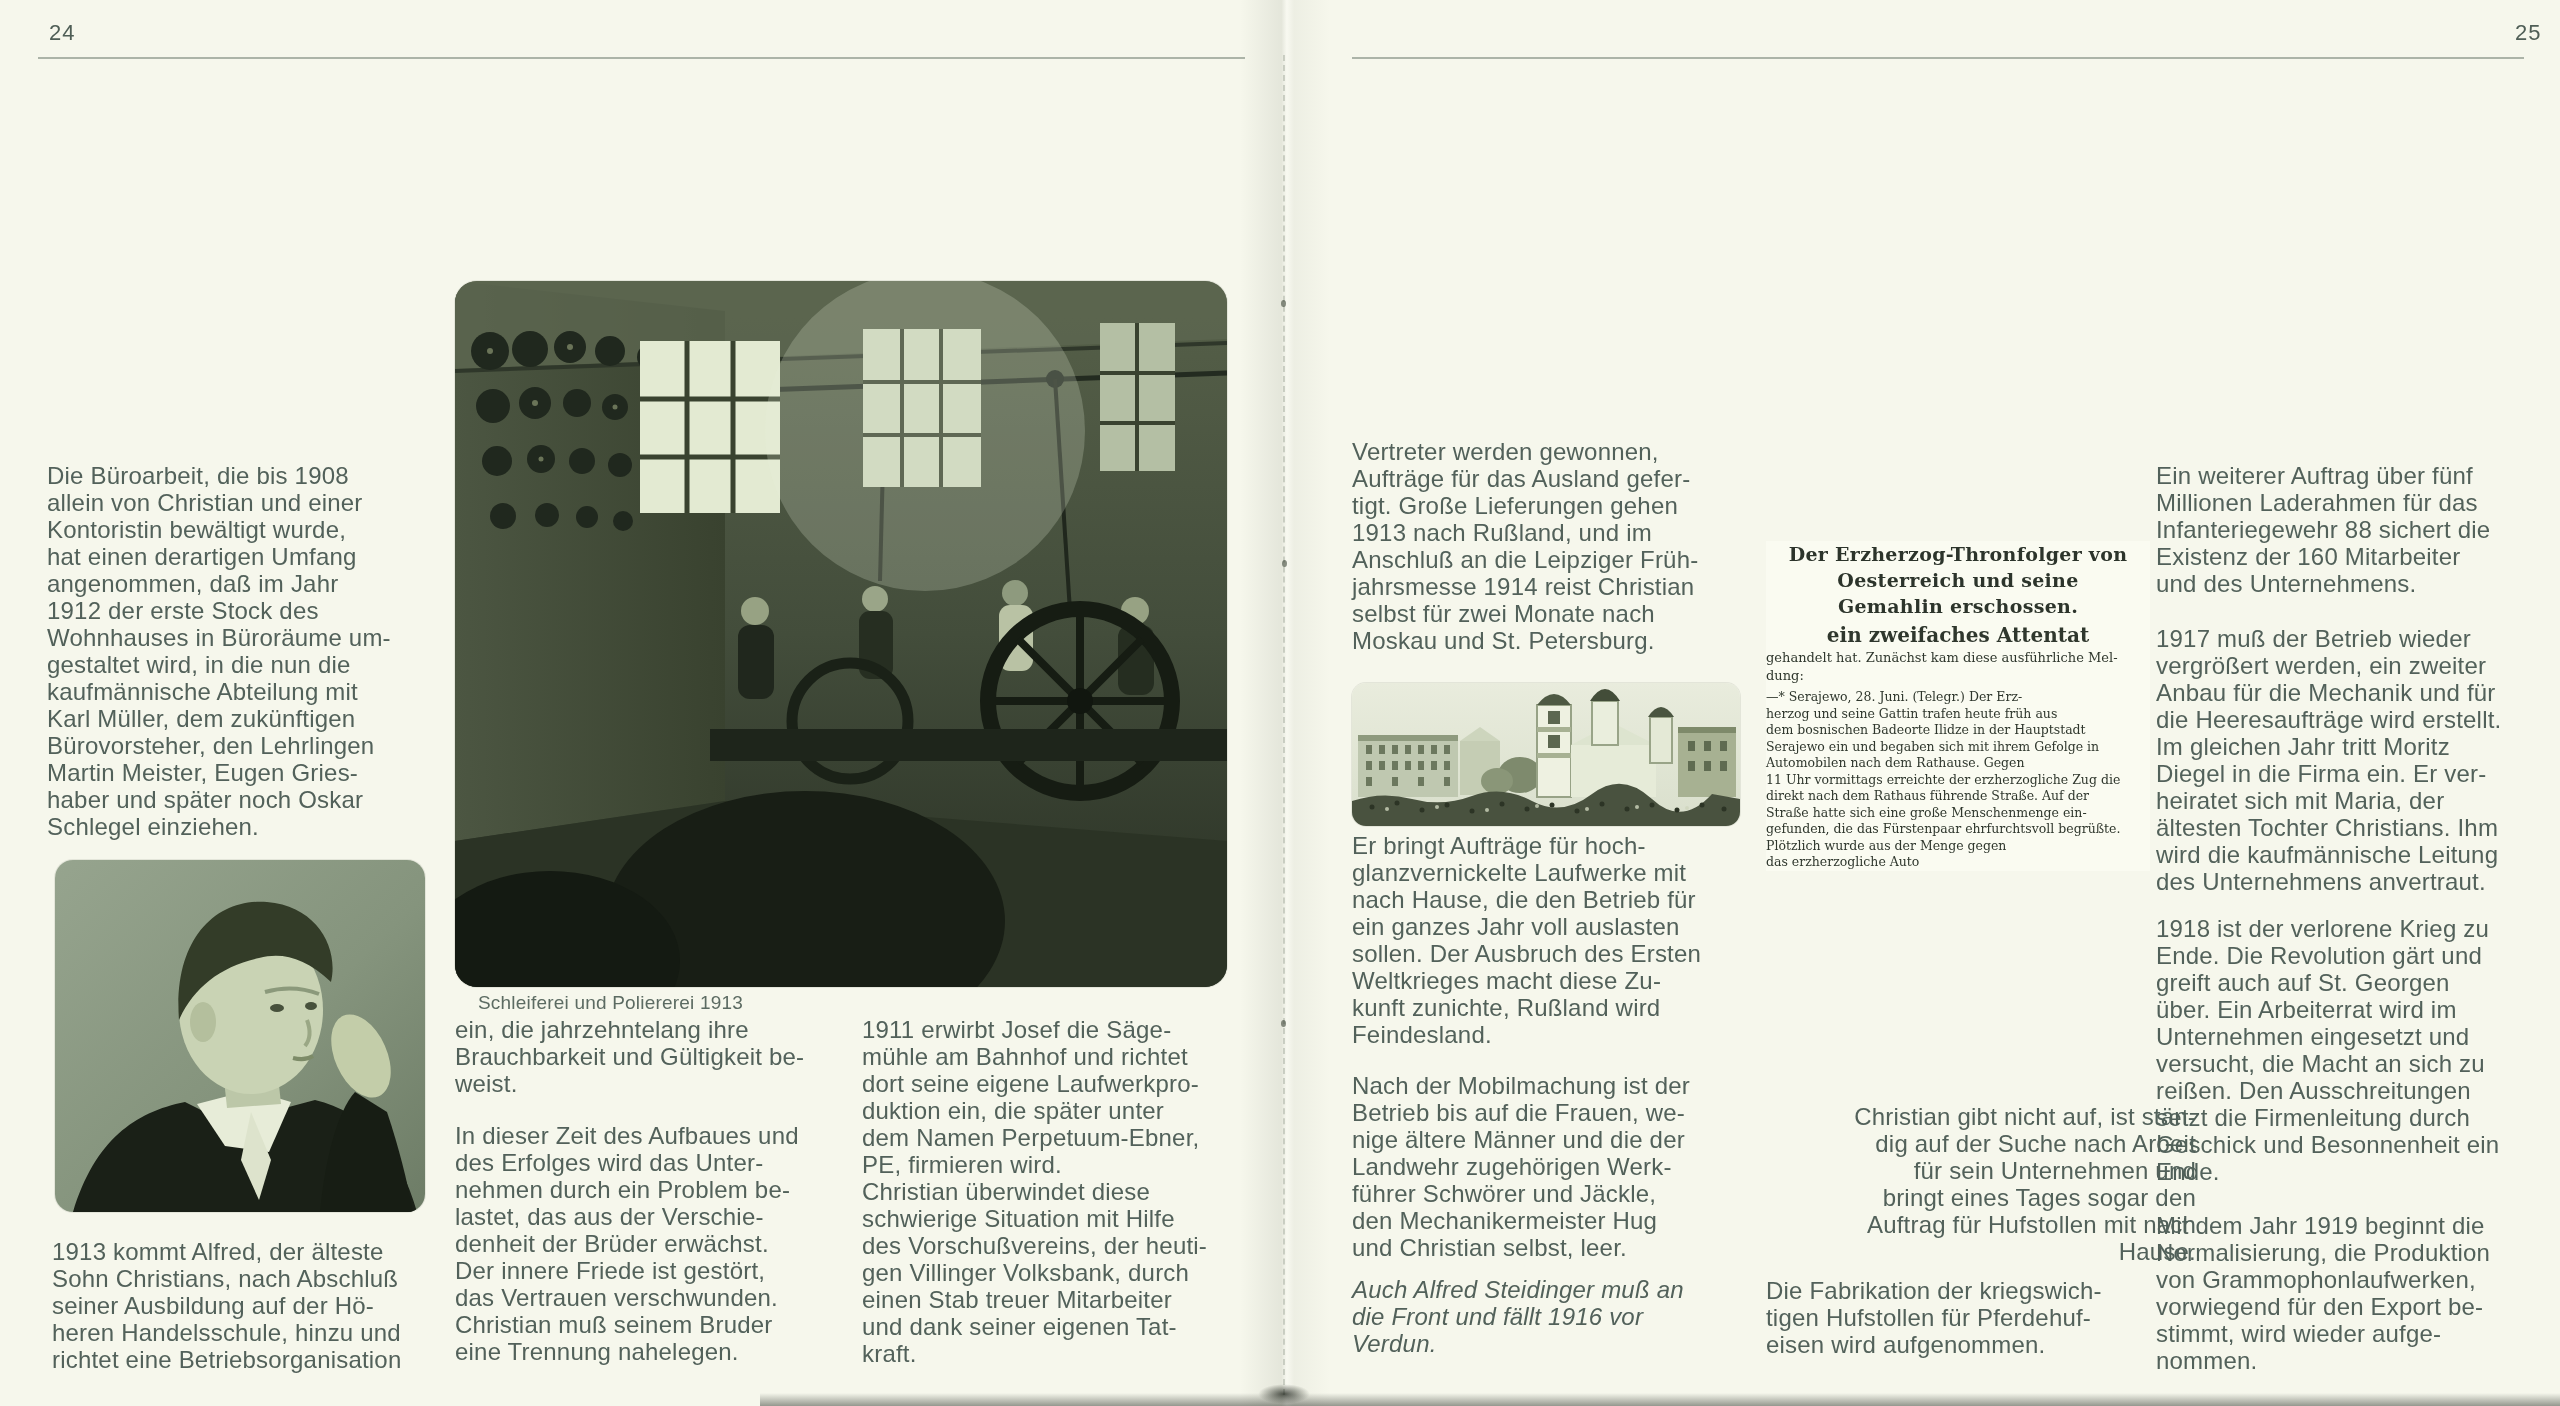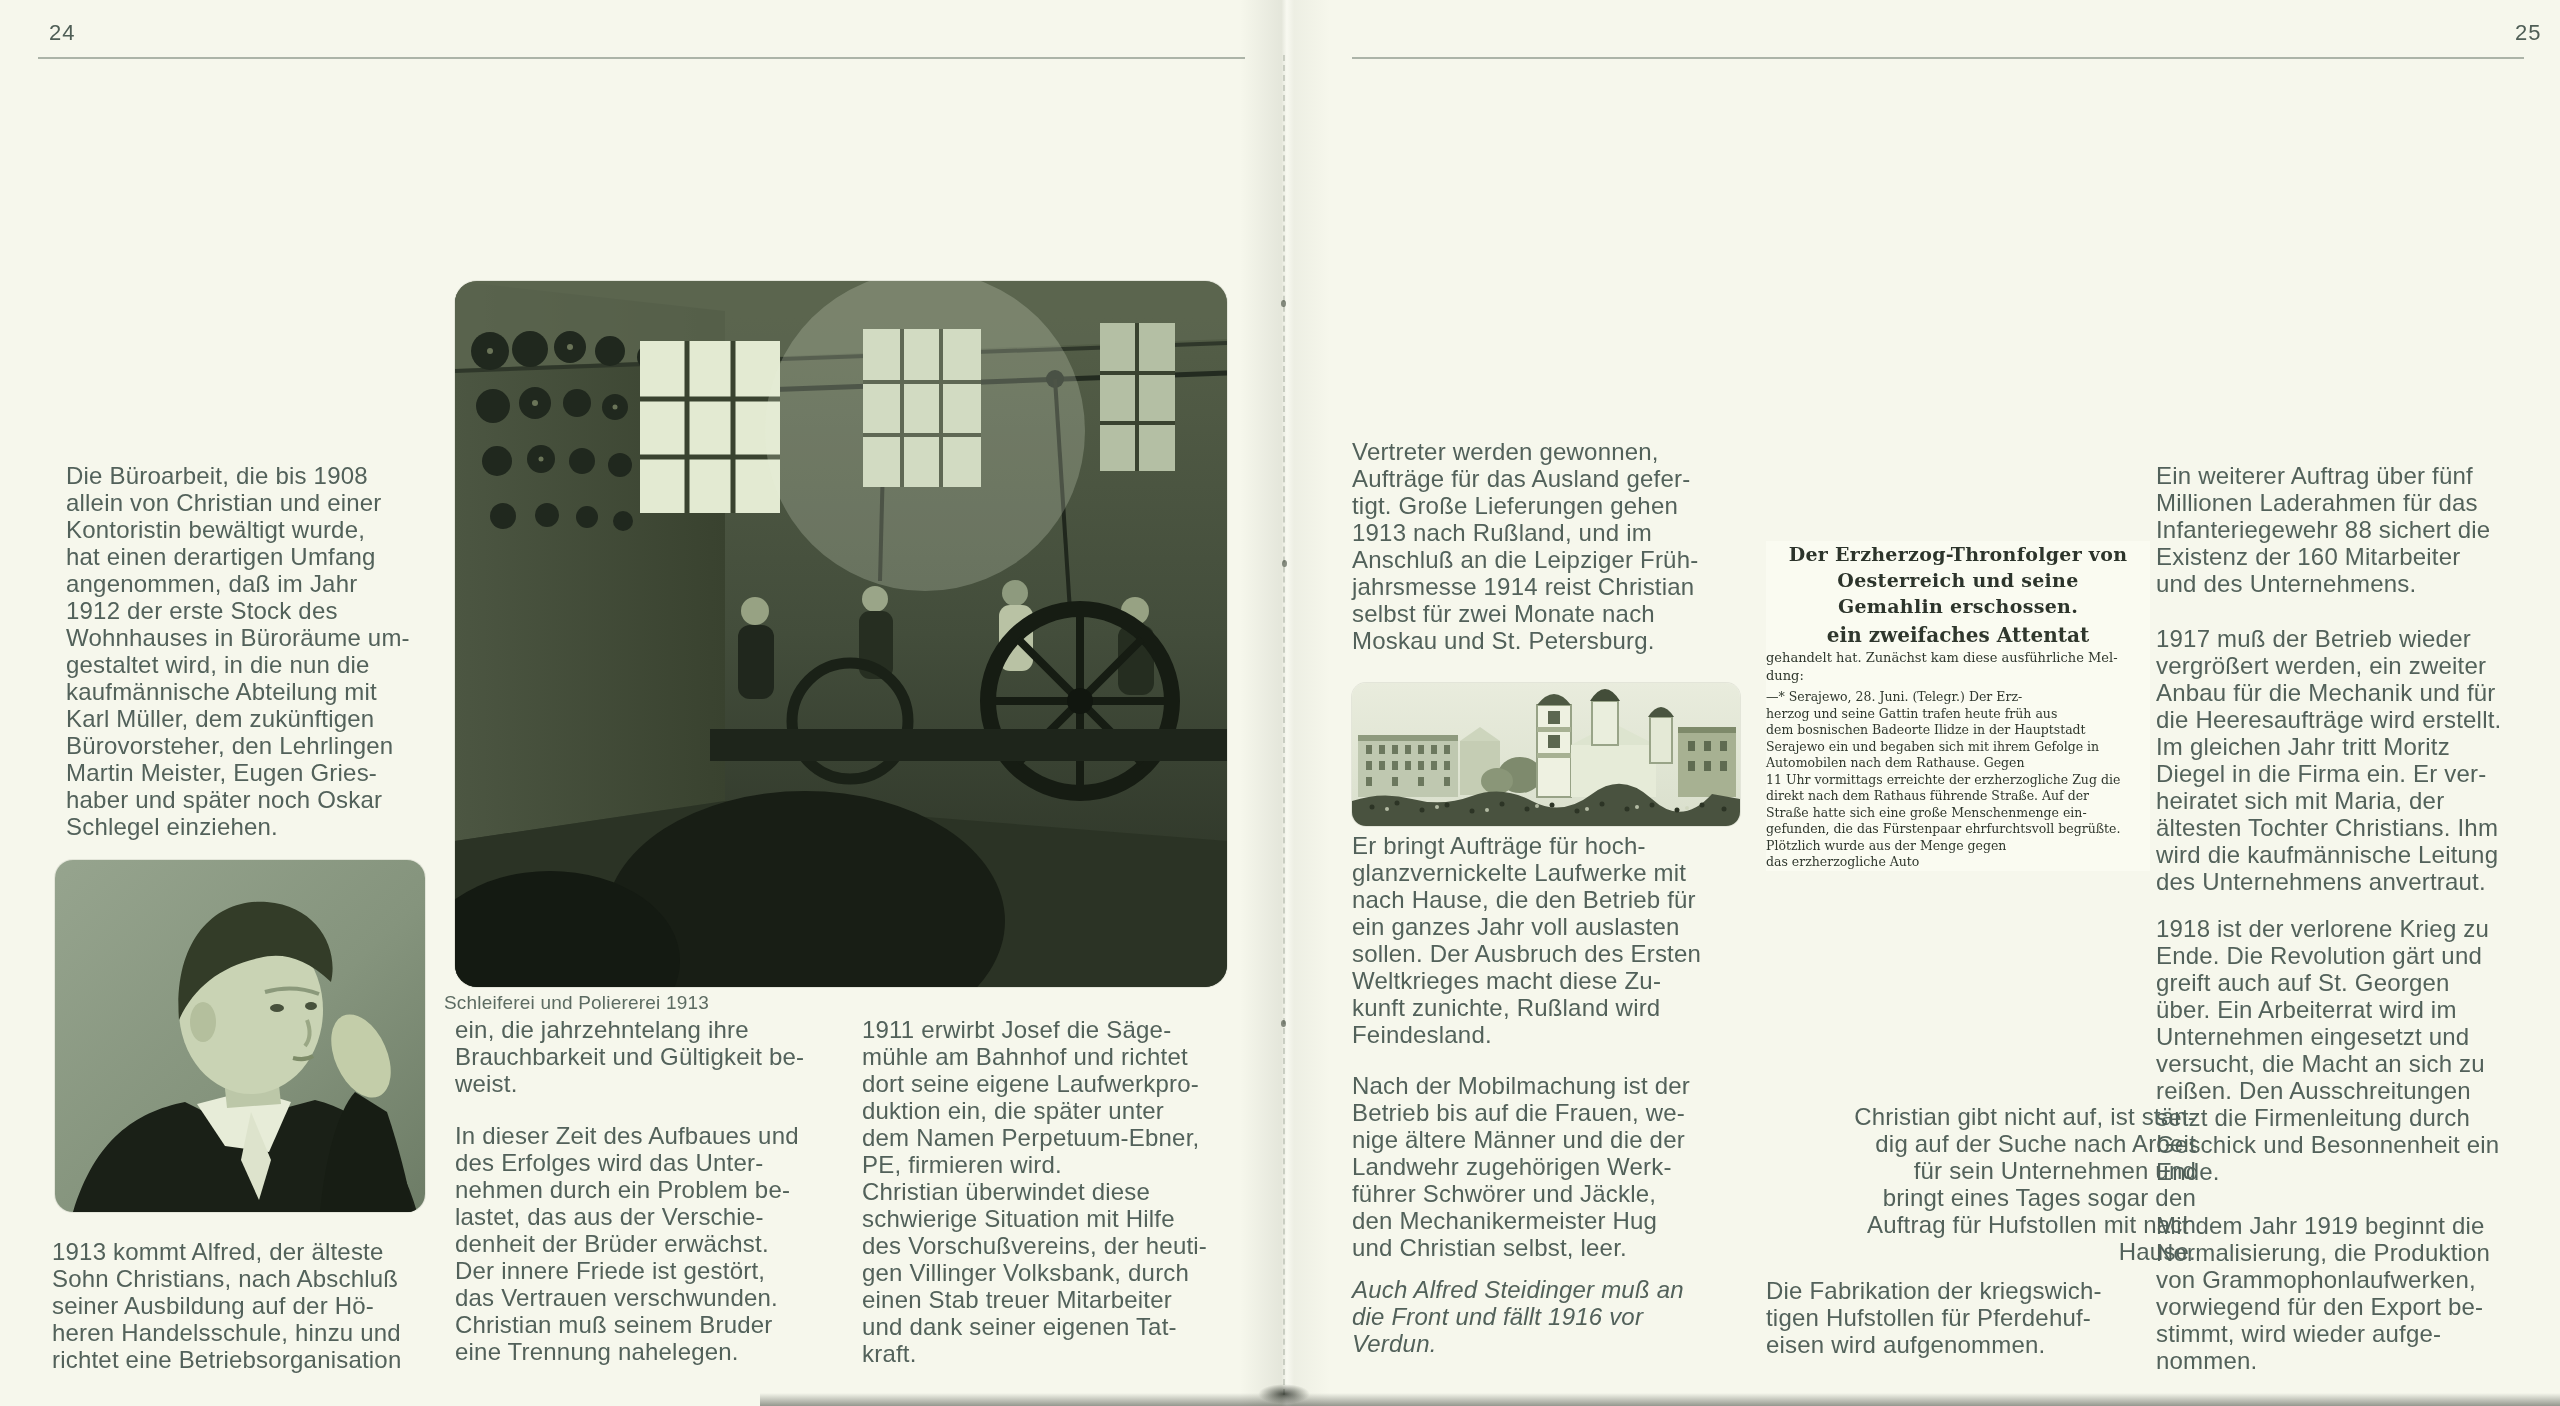--- a/index.html
+++ b/index.html
@@ -51,21 +51,21 @@
     background:radial-gradient(ellipse at center, rgba(25,30,22,.75), rgba(25,30,22,0) 70%);
     pointer-events:none;
   }
 </style>
 </head>
 <body>
 
 <div class="pagenum" style="left:38px;top:20px;">24</div>
 <div class="rule" style="left:38px;top:57px;width:1207px;"></div>
 
-<div class="para" style="left:66px;top:462px;">Die Büroarbeit, die bis 1908
+<div class="para" style="left:47px;top:462px;">Die Büroarbeit, die bis 1908
 allein von Christian und einer
 Kontoristin bewältigt wurde,
 hat einen derartigen Umfang
 angenommen, daß im Jahr
 1912 der erste Stock des
 Wohnhauses in Büroräume um-
 gestaltet wird, in die nun die
 kaufmännische Abteilung mit
 Karl Müller, dem zukünftigen
 Bürovorsteher, den Lehrlingen
@@ -200,21 +200,21 @@
     </g>
     <circle cx="625" cy="420" r="13" fill="#11160f"></circle>
     <circle cx="395" cy="440" r="58" fill="none" stroke="#1a2117" stroke-width="11"></circle>
     <rect x="255" y="448" width="517" height="32" fill="#1e251b"></rect>
     <polygon points="0,560 270,520 772,560 772,706 0,706" fill="#2b3325"></polygon>
     <ellipse cx="350" cy="640" rx="200" ry="130" fill="#181e15"></ellipse>
     <ellipse cx="95" cy="680" rx="130" ry="90" fill="#141a12"></ellipse>
   </svg>
 </div>
 
-<div class="caption" style="left:444px;top:992px;">Schleiferei und Poliererei 1913</div>
+<div class="caption" style="left:478px;top:992px;">Schleiferei und Poliererei 1913</div>
 
 <div class="para" style="left:455px;top:1016px;">ein, die jahrzehntelang ihre
 Brauchbarkeit und Gültigkeit be-
 weist.</div>
 <div class="para" style="left:455px;top:1122px;">In dieser Zeit des Aufbaues und
 des Erfolges wird das Unter-
 nehmen durch ein Problem be-
 lastet, das aus der Verschie-
 denheit der Brüder erwächst.
 Der innere Friede ist gestört,

